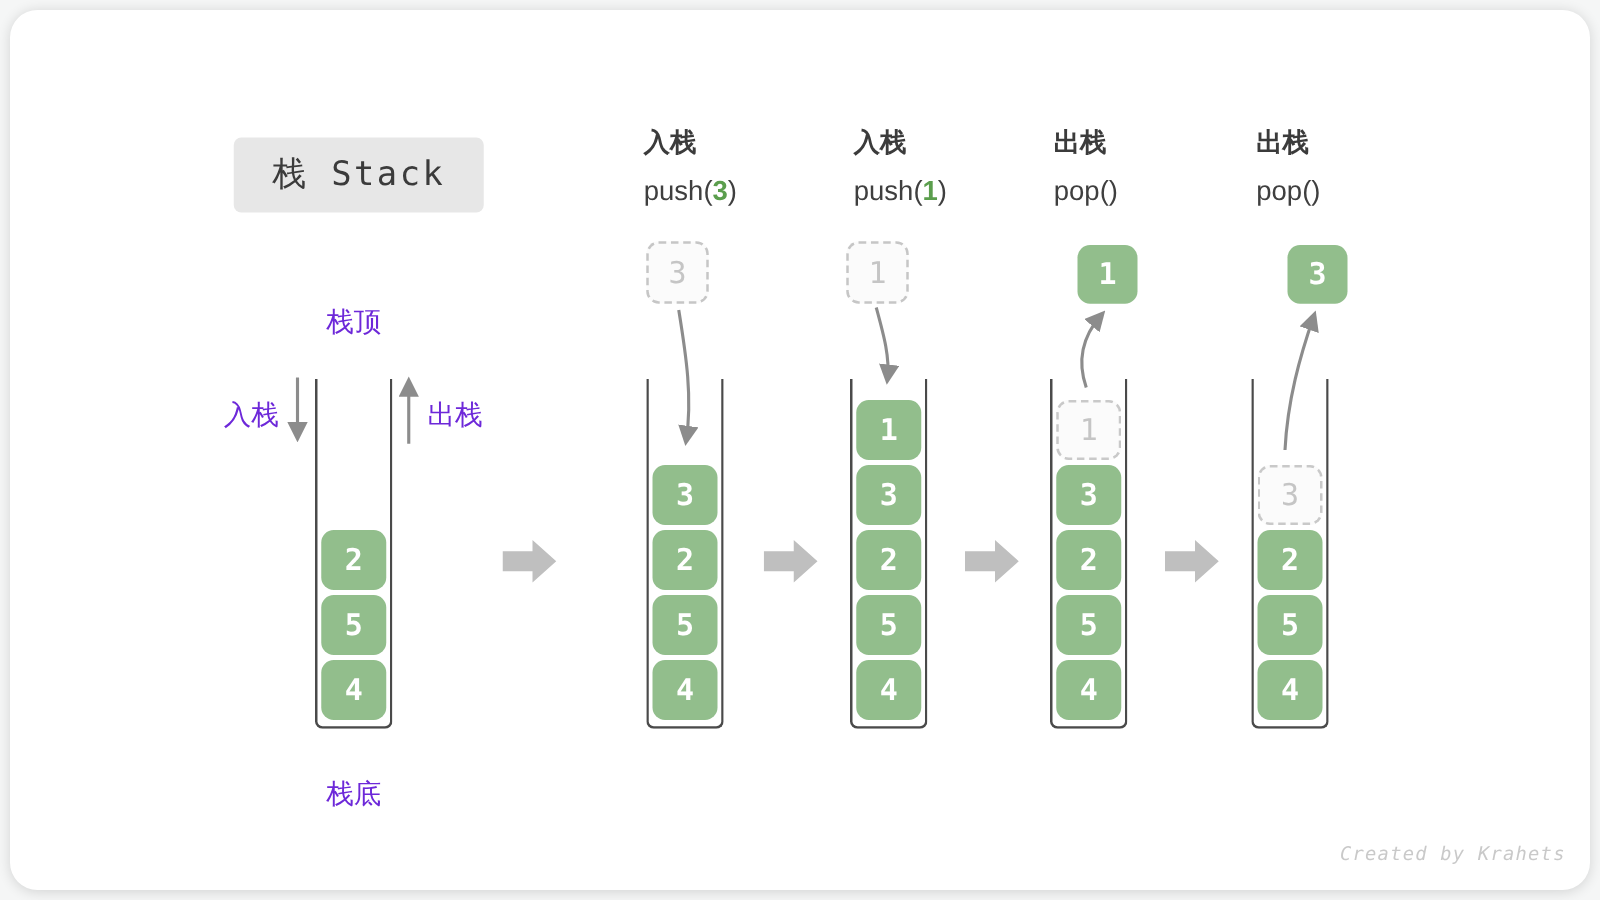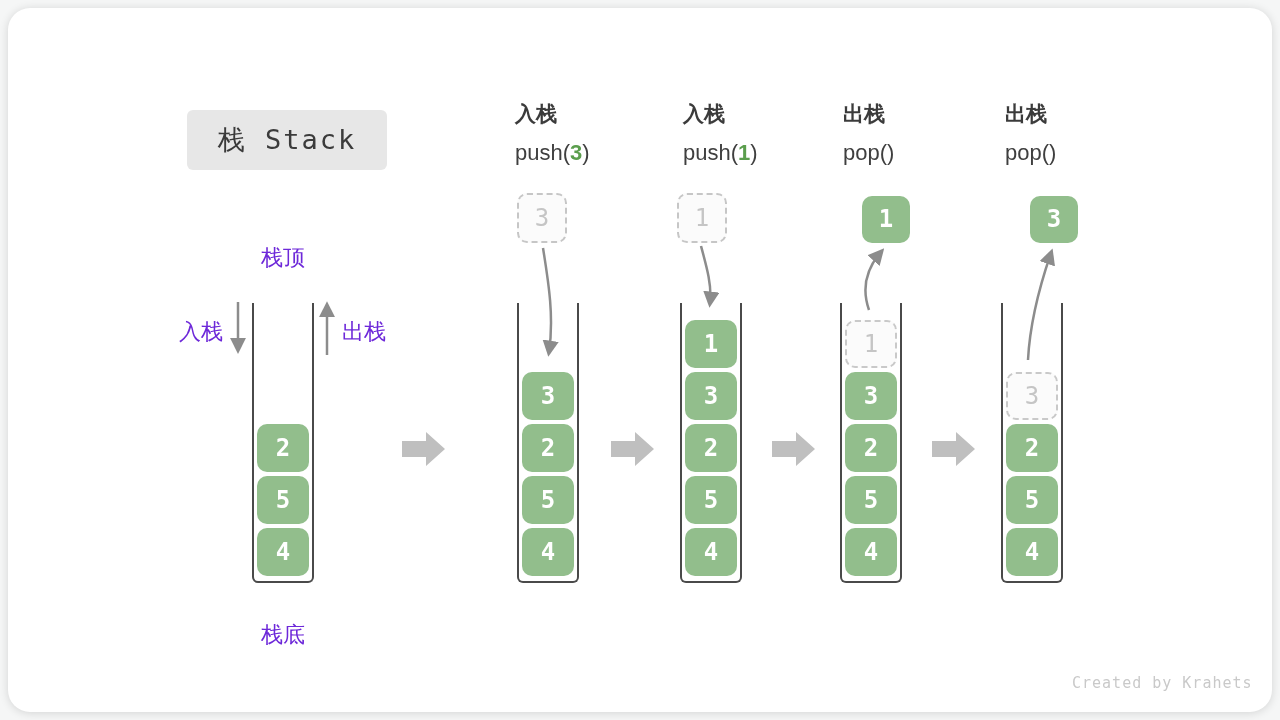--- a/index.html
+++ b/index.html
@@ -76,21 +76,21 @@
     color: #ffffff; line-height: 47px; font-weight: 700;
   }
 
   .block-arrow { position: absolute; top: 430px; }
 
   .overlay { position: absolute; left: 0; top: 0; pointer-events: none; }
 
   .watermark {
     position: absolute; left: 1072px; top: 674px;
     font-family: "DejaVu Sans Mono", monospace;
-    font-size: 15px; letter-spacing: 1px; color: #c9c9c9;
+    font-size: 15px; letter-spacing: 1px; color: #c9c9c9; font-style: italic;
   }
 </style>
 </head>
 <body>
 
 <div class="canvas">
   <div class="card"></div>
 
   <div class="title-box">栈 Stack</div>
 

